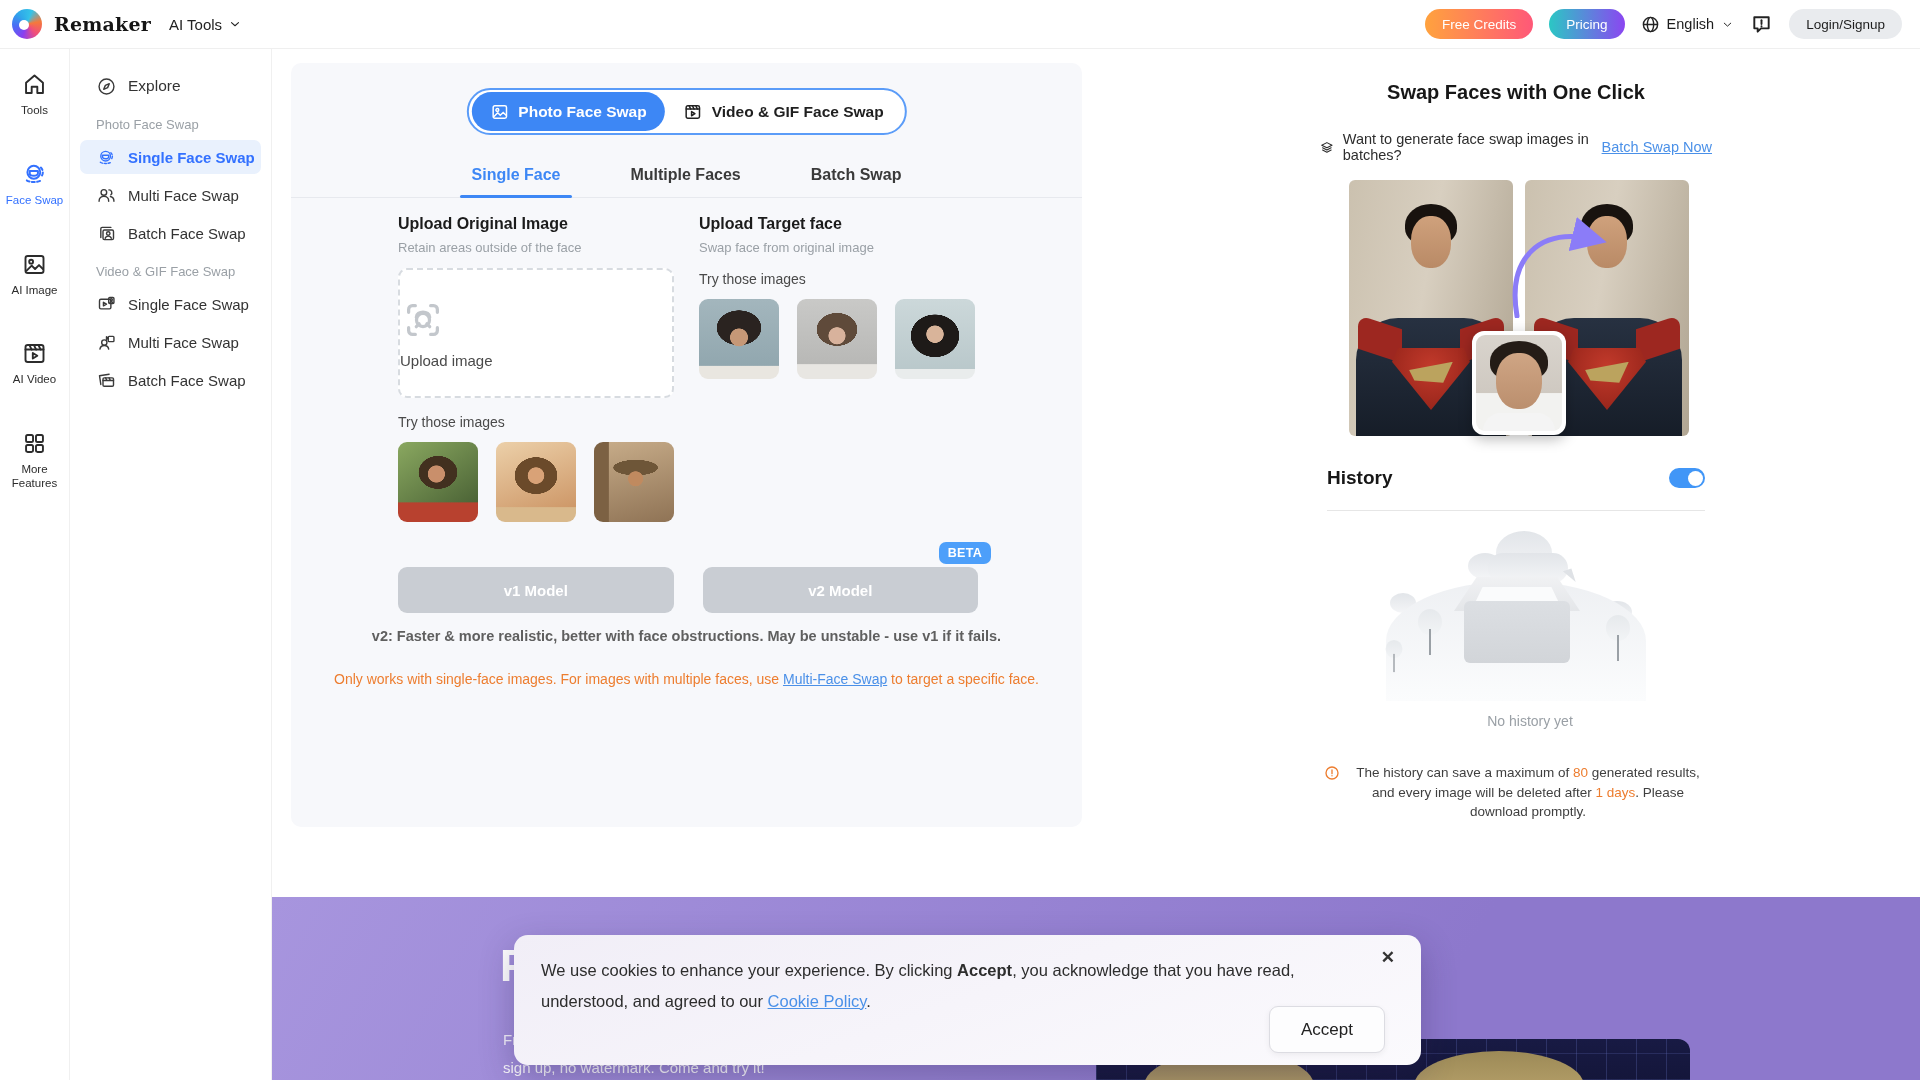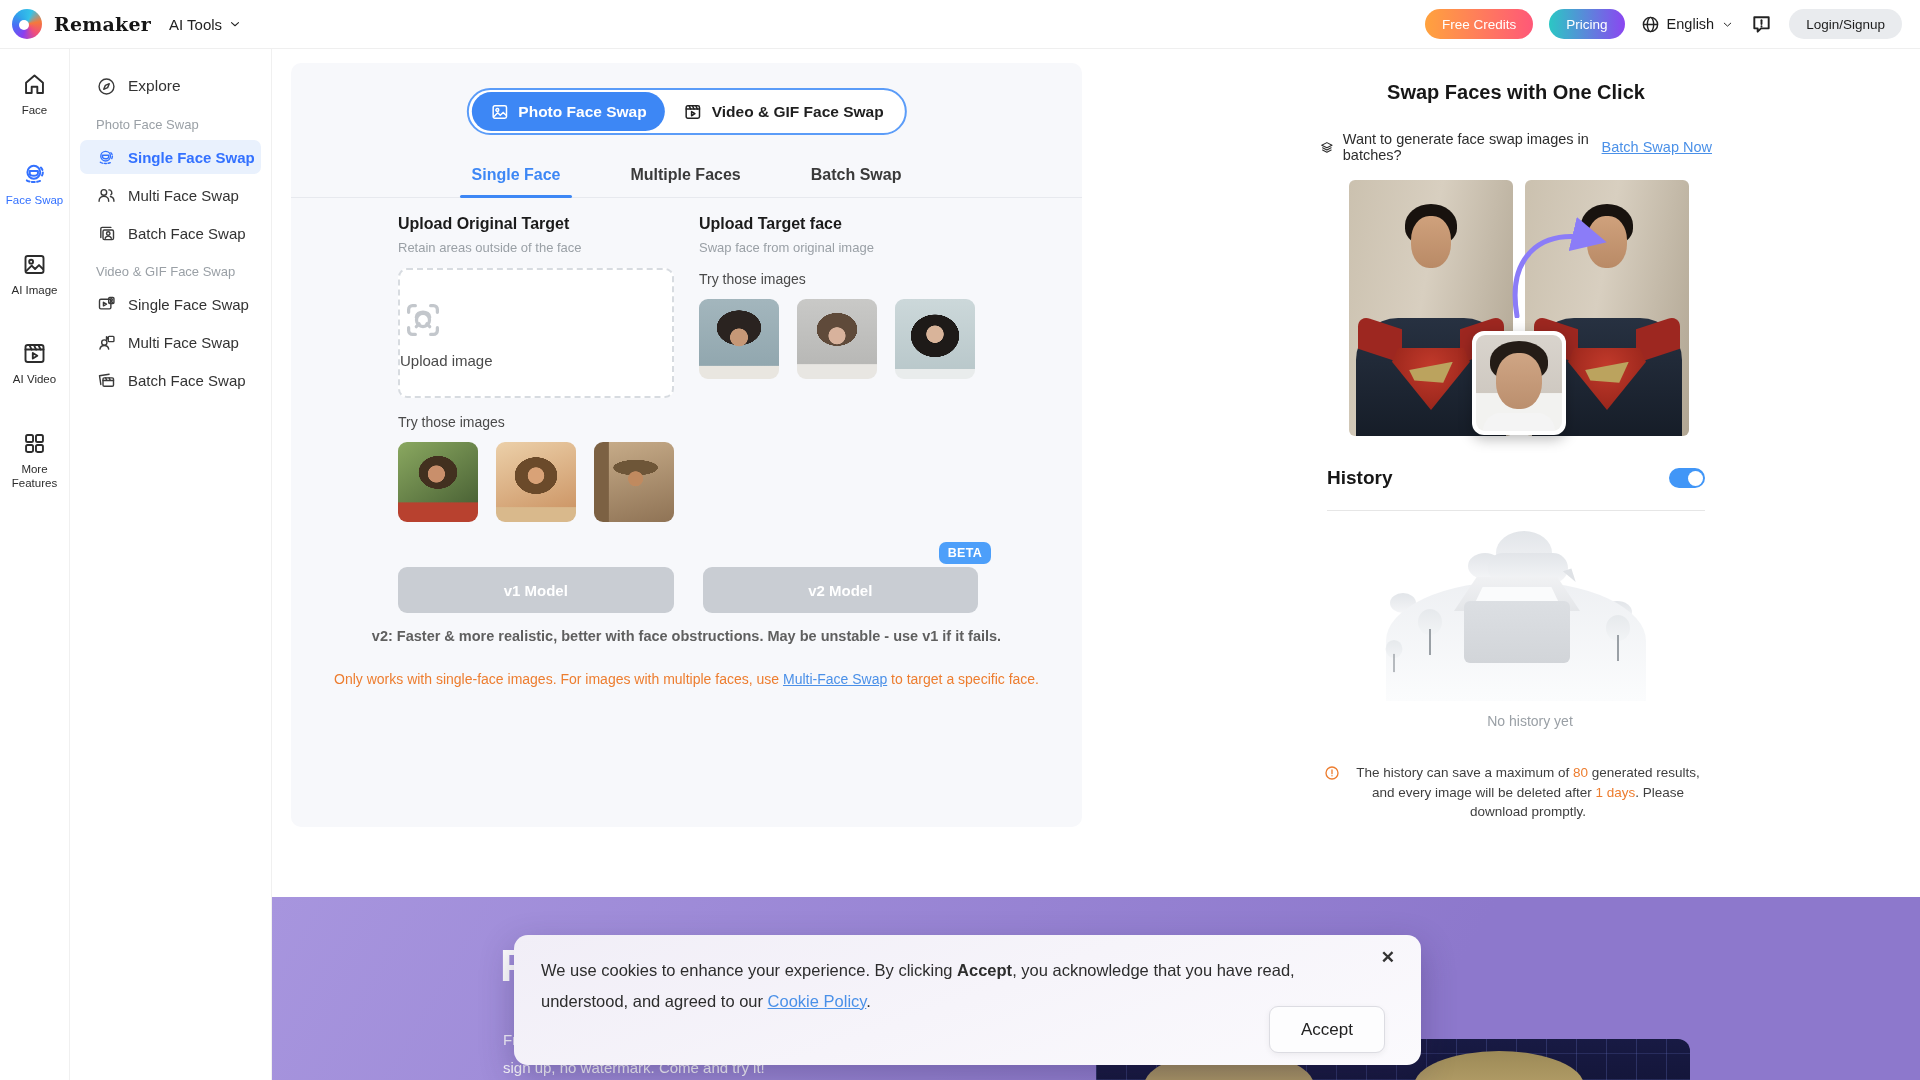--- a/index.html
+++ b/index.html
@@ -268,21 +268,21 @@
     </span>
     <button class="pill login">Login/Signup</button>
   </div>
 </header>
 
 <nav class="rail">
   <div class="rail-item">
     <svg width="27" height="27" viewBox="0 0 24 24">
         <path d="M4.5 10.5 L12 4 L19.5 10.5 V19.5 H14.5 V14 H9.5 V19.5 H4.5 Z"></path>
       </svg>
-    <span>Face</span>
+    <span>Tools</span>
   </div>
   <div class="rail-item active">
     <svg width="28" height="28" viewBox="0 0 24 24">
         <circle cx="11" cy="10.5" r="5.5"></circle>
         <path d="M7.5 9.5 H14.5 V11.5 A3.5 2 0 0 1 7.5 11.5 Z"></path>
         <path d="M17 6.5 A5.5 5.5 0 0 1 17 14.5" stroke-dasharray="2.5 2"></path>
         <path d="M5 17.5 C7 19.3 15 19.3 17 17.5" stroke-dasharray="2.5 2"></path>
       </svg>
     <span>Face Swap</span>
   </div>
@@ -402,21 +402,21 @@
   </div>
 
   <div class="tabs">
     <div class="tab active">Single Face</div>
     <div class="tab">Multiple Faces</div>
     <div class="tab">Batch Swap</div>
   </div>
 
   <div class="uploads">
     <div class="upload-col">
-      <div class="upload-title">Upload Original Target</div>
+      <div class="upload-title">Upload Original Image</div>
       <div class="upload-sub">Retain areas outside of the face</div>
       <div class="dropzone">
         <svg width="46" height="46" viewBox="0 0 24 24">
             <path d="M8 4.5 H6.5 A2 2 0 0 0 4.5 6.5 V8"></path>
             <path d="M16 4.5 H17.5 A2 2 0 0 1 19.5 6.5 V8"></path>
             <path d="M8 19.5 H6.5 A2 2 0 0 1 4.5 17.5 V16"></path>
             <path d="M16 19.5 H17.5 A2 2 0 0 0 19.5 17.5 V16"></path>
             <path d="M8.5 10.5 C8.5 7 15.5 7 15.5 10.5"></path>
             <circle cx="12" cy="12" r="3.4"></circle>
             <path d="M8.5 15.5 L10 14 M15.5 15.5 L14 14"></path>

